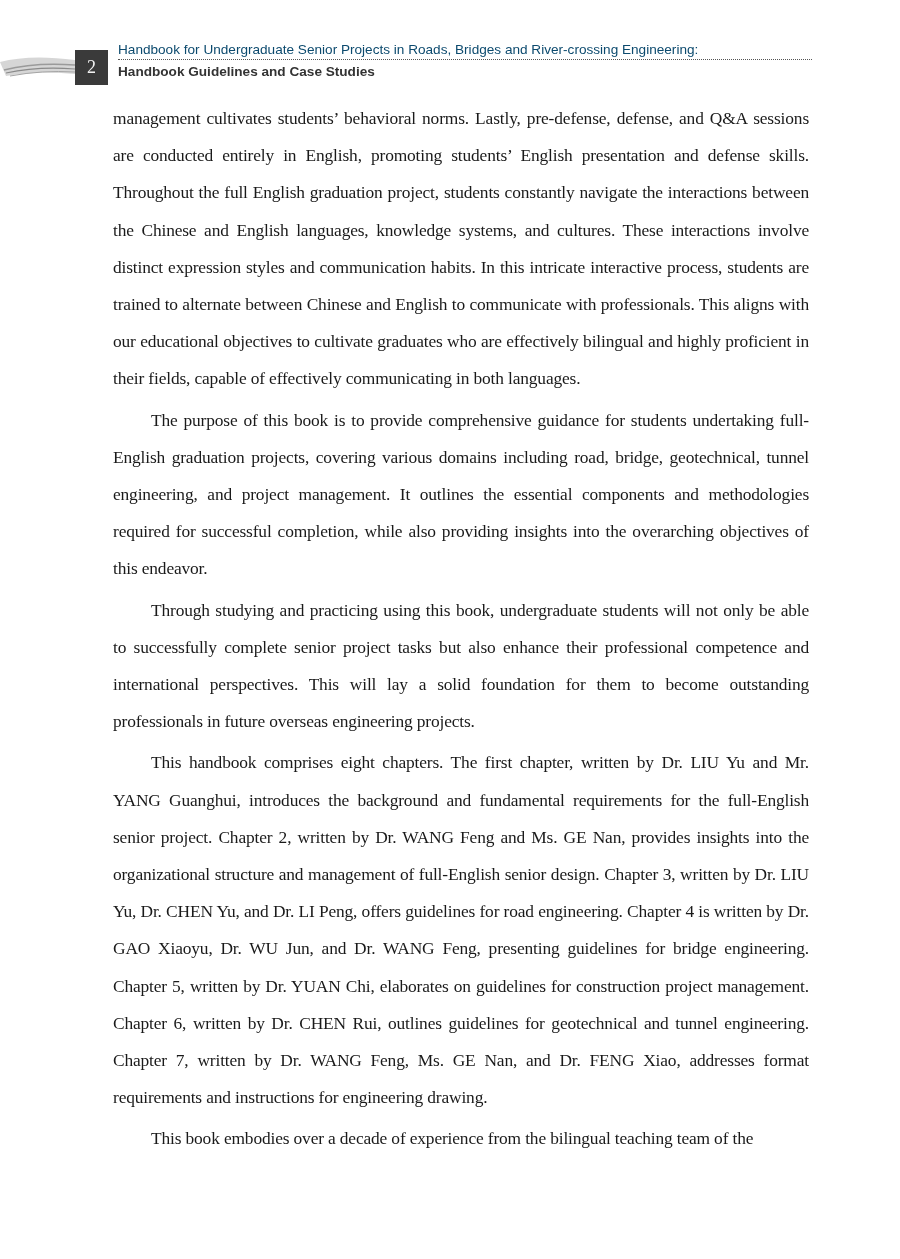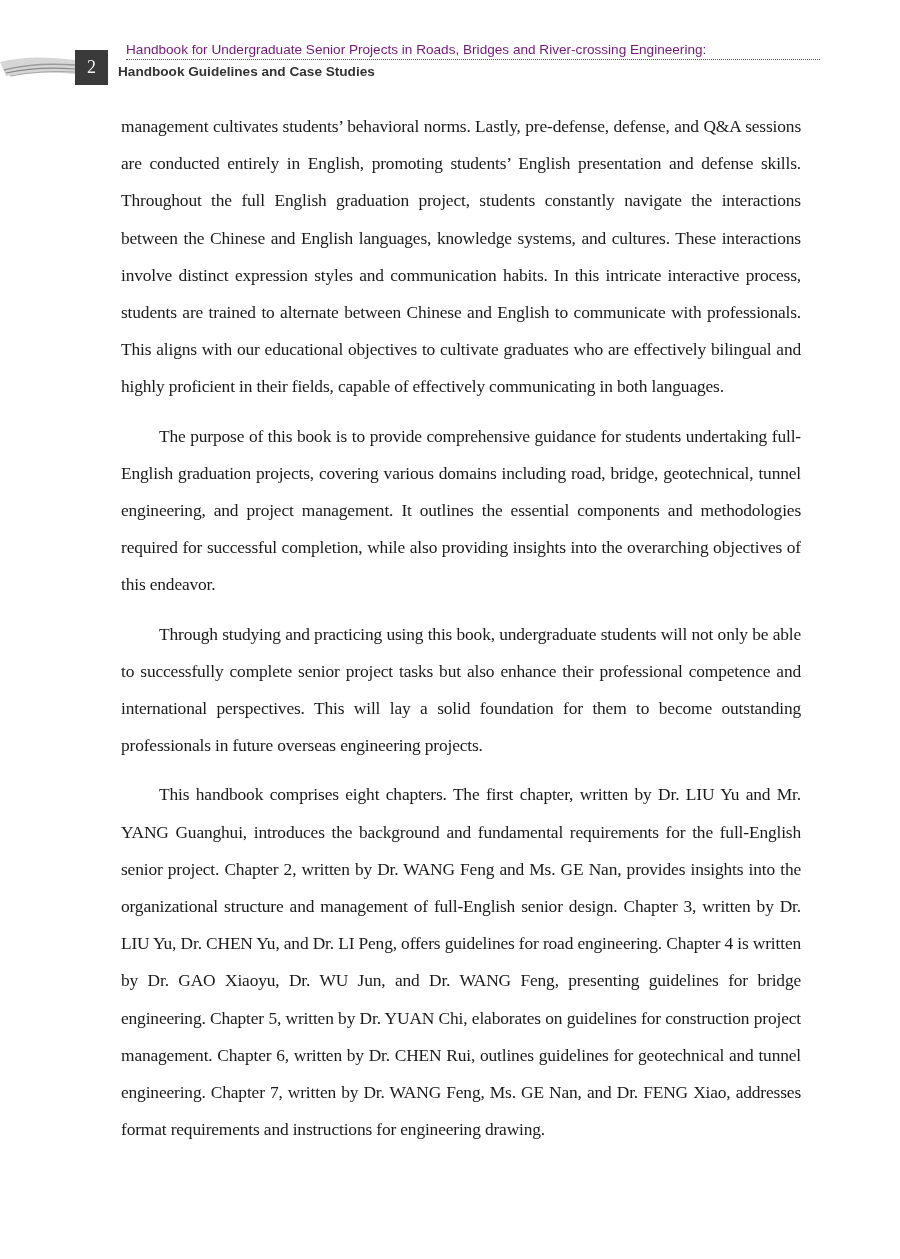--- a/index.html
+++ b/index.html
@@ -12,35 +12,35 @@
   }
   .header { position: absolute; left: 0; top: 40px; width: 900px; height: 45px; }
   .road-swoosh { position: absolute; left: 0; top: 8px; width: 75px; height: 30px; }
   .page-num-box {
     position: absolute; left: 75px; top: 10px; width: 33px; height: 35px;
     background: #3a3a3a; color: #f2f2f2;
     font-family: "Liberation Serif", serif; font-size: 18px;
     display: flex; align-items: center; justify-content: center;
   }
   .title-line1 {
-    position: absolute; left: 126px; top: 2px; width: 694px;
-    font-family: "Liberation Sans", sans-serif; font-size: 13.6px; color: #701a75;
+    position: absolute; left: 118px; top: 2px; width: 694px;
+    font-family: "Liberation Sans", sans-serif; font-size: 13.6px; color: #0c4a6e;
     white-space: nowrap; padding-bottom: 2px;
     border-bottom: 1px dotted #555;
   }
   .title-line2 {
     position: absolute; left: 118px; top: 24px;
     font-family: "Liberation Sans", sans-serif; font-size: 13.6px; font-weight: bold; color: #333;
     white-space: nowrap;
   }
   .content {
     position: absolute; left: 109px; top: 96px; width: 704px;
   }
   .content p {
-    margin: 12px;
+    margin: 4px;
     font-size: 17.4px;
     line-height: 37.2px;
     text-align: justify;
     letter-spacing: -0.15px;
     font-family: Liberation Serif, serif;
   }
   .content p.indent { text-indent: 38px; }
 </style>
 </head>
 <body>
@@ -55,13 +55,14 @@
   <div class="page-num-box">2</div>
   <div class="title-line1">Handbook for Undergraduate Senior Projects in Roads, Bridges and River-crossing Engineering:</div>
   <div class="title-line2">Handbook Guidelines and Case Studies</div>
 </div>
 
 <div class="content">
   <p>management cultivates students’ behavioral norms. Lastly, pre-defense, defense, and Q&amp;A sessions are conducted entirely in English, promoting students’ English presentation and defense skills. Throughout the full English graduation project, students constantly navigate the interactions between the Chinese and English languages, knowledge systems, and cultures. These interactions involve distinct expression styles and communication habits. In this intricate interactive process, students are trained to alternate between Chinese and English to communicate with professionals. This aligns with our educational objectives to cultivate graduates who are effectively bilingual and highly proficient in their fields, capable of effectively communicating in both languages.</p>
   <p class="indent">The purpose of this book is to provide comprehensive guidance for students undertaking full-English graduation projects, covering various domains including road, bridge, geotechnical, tunnel engineering, and project management. It outlines the essential components and methodologies required for successful completion, while also providing insights into the overarching objectives of this endeavor.</p>
   <p class="indent">Through studying and practicing using this book, undergraduate students will not only be able to successfully complete senior project tasks but also enhance their professional competence and international perspectives. This will lay a solid foundation for them to become outstanding professionals in future overseas engineering projects.</p>
   <p class="indent">This handbook comprises eight chapters. The first chapter, written by Dr. LIU Yu and Mr. YANG Guanghui, introduces the background and fundamental requirements for the full-English senior project. Chapter 2, written by Dr. WANG Feng and Ms. GE Nan, provides insights into the organizational structure and management of full-English senior design. Chapter 3, written by Dr. LIU Yu, Dr. CHEN Yu, and Dr. LI Peng, offers guidelines for road engineering. Chapter 4 is written by Dr. GAO Xiaoyu, Dr. WU Jun, and Dr. WANG Feng, presenting guidelines for bridge engineering. Chapter 5, written by Dr. YUAN Chi, elaborates on guidelines for construction project management. Chapter 6, written by Dr. CHEN Rui, outlines guidelines for geotechnical and tunnel engineering. Chapter 7, written by Dr. WANG Feng, Ms. GE Nan, and Dr. FENG Xiao, addresses format requirements and instructions for engineering drawing.</p>
+  <p class="indent">This book embodies over a decade of experience from the bilingual teaching team of the</p>
 </div>
 
 </body></html>

